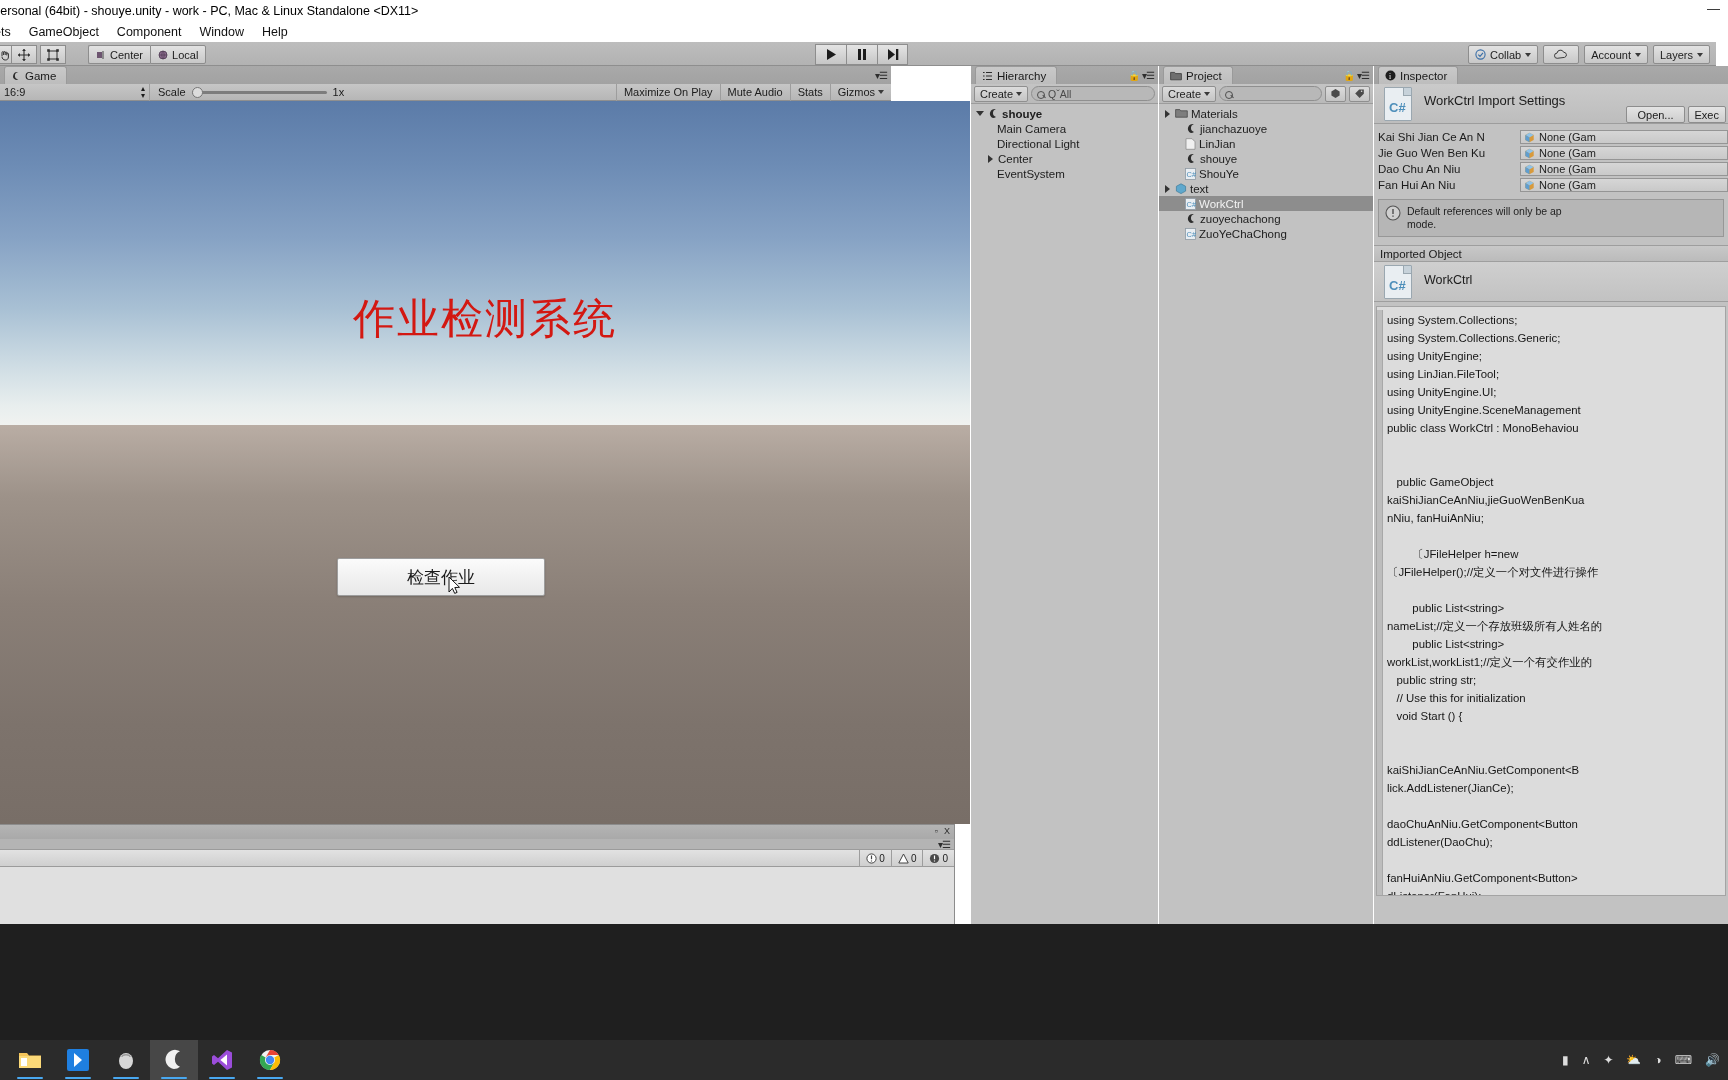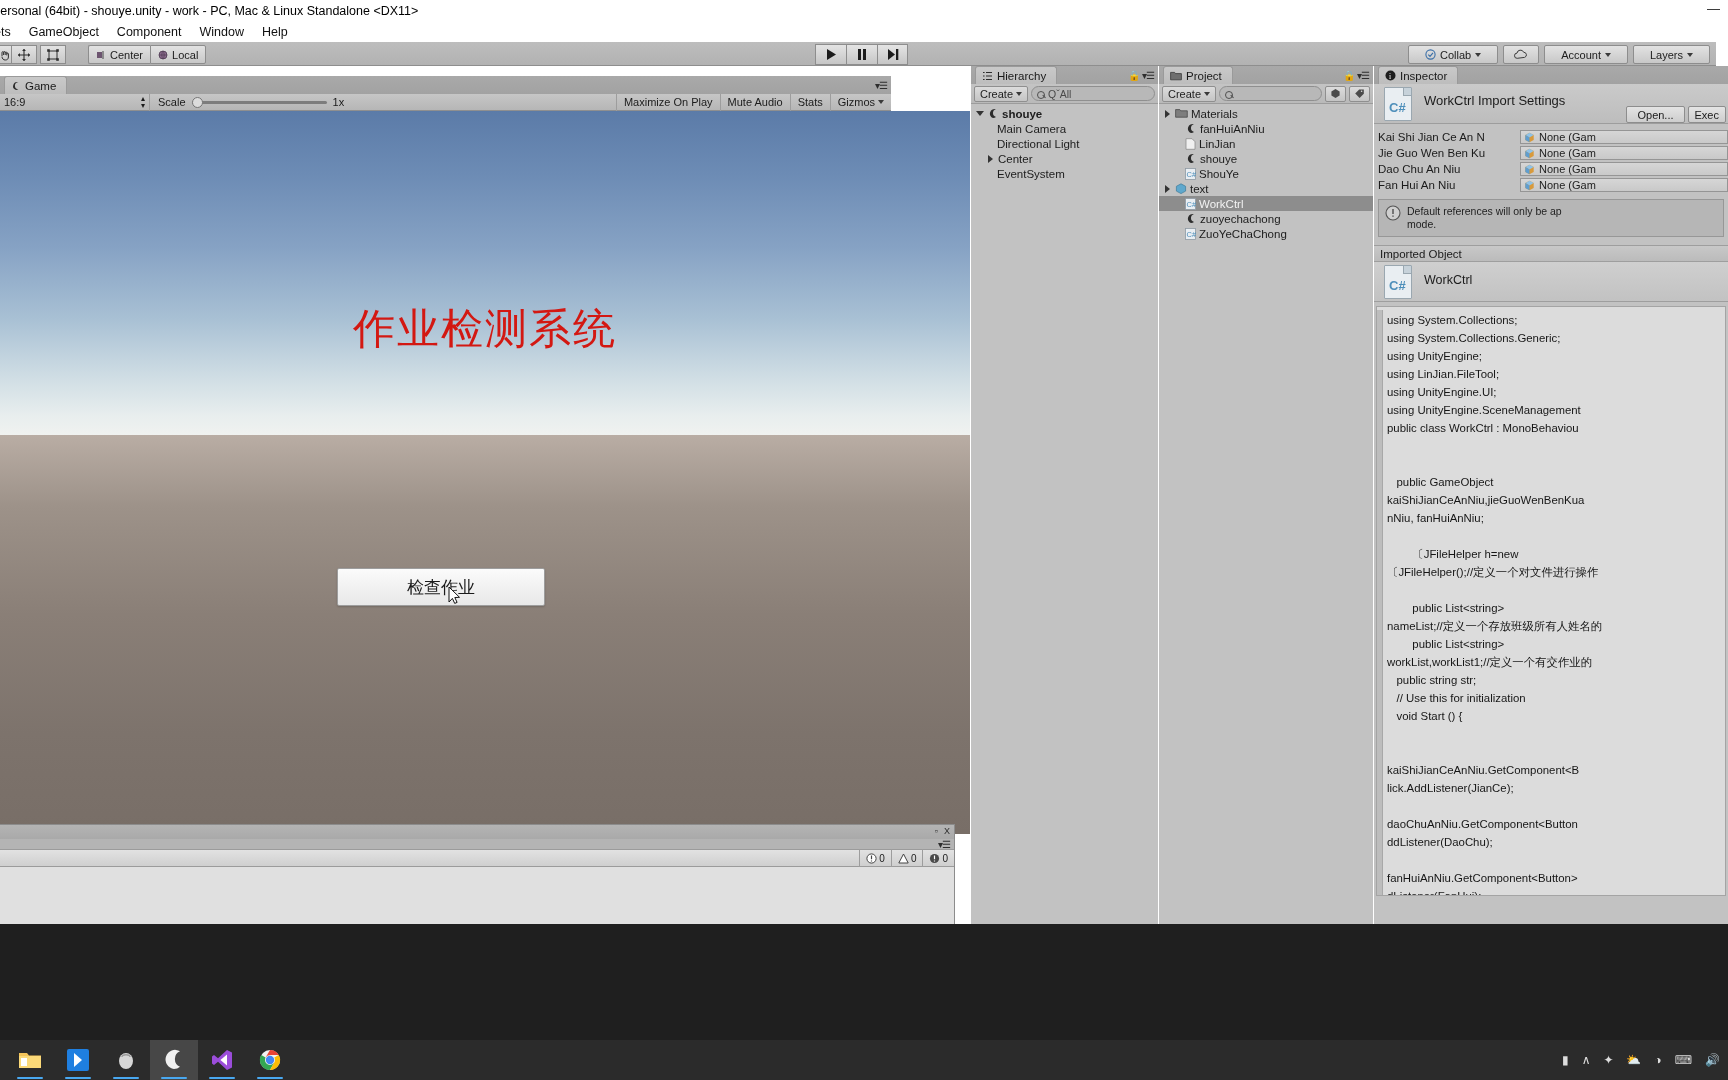--- a/index.html
+++ b/index.html
@@ -61,21 +61,21 @@
     background: linear-gradient(to bottom,#e4e4e4,#c6c6c6);
     border: 1px solid #8d8d8d; border-right: none;
     display: flex; align-items: center; justify-content: center;
   }
   .play-group div:last-child { border-right: 1px solid #8d8d8d; }
 
   .tb-right { position: absolute; right: 6px; top: 3px; display: flex; gap: 5px; align-items:center; }
   .tbr {
     height: 19px; background: linear-gradient(to bottom,#e2e2e2,#c8c8c8);
     border: 1px solid #8d8d8d; border-radius: 2px;
-    display: flex; align-items: center; padding: 0 16px; gap: 4px;
+    display: flex; align-items: center; padding: 0 6px; gap: 4px;
     font-size: 11px; color: #1d1d1d; white-space: nowrap;
   }
   .caret { width:0;height:0;border-left:3px solid transparent;border-right:3px solid transparent;border-top:4px solid #3a3a3a; }
 
   
   .panel { position: absolute; background: #c2c2c2; }
   .panel-tabrow {
     height: 18px; background: linear-gradient(to bottom,#a9a9a9,#a2a2a2);
     position: relative;
   }
@@ -108,21 +108,21 @@
   .search-pill::before {
     content: ""; position: absolute; left: 5px; top: 3.5px;
     width: 6px; height: 6px; border: 1.3px solid #4f4f4f; border-radius: 50%;
   }
   .search-pill::after {
     content:""; position:absolute; left:10px; top:9px; width:4px; height:1.3px;
     background:#4f4f4f; transform: rotate(45deg);
   }
 
   
-  #game-panel { left: 0; top: 66px; width: 891px; height: 758px; margin-top: 10px; }
+  #game-panel { left: 0; top: 66px; width: 891px; height: 758px; }
   .game-toolbar {
     height: 17px; background: linear-gradient(to bottom,#c6c6c6,#b6b6b6);
     border-bottom: 1px solid #8f8f8f;
     display: flex; align-items: center; font-size: 11px; color: #1b1b1b;
   }
   .aspect-dd {
     width: 150px; height: 17px; display: flex; align-items: center;
     padding-left: 4px; justify-content: space-between; padding-right: 4px;
     border-right: 1px solid #9d9d9d;
   }
@@ -554,21 +554,21 @@
         <svg width="13" height="11" viewBox="0 0 13 11" style="flex:none">
             <path d="M.6 1.6h4.2l1 1.2h6.5v6.4H.6z" fill="#7d7d7d" stroke="#4a4a4a" stroke-width="0.8"></path>
           </svg>
         <span>Materials</span>
       </div>
       <div class="tree-row" style="padding-left:14px;">
         <span class="tw"></span>
         <svg width="12" height="11" viewBox="0 0 12 11" style="flex:none">
             <path d="M9 1.3A4.5 4.5 0 106 10a4.4 4.4 0 003-1.1 3.9 3.9 0 010-7.6z" fill="#2d2d2d"></path>
           </svg>
-        <span>fanHuiAnNiu</span>
+        <span>jianchazuoye</span>
       </div>
       <div class="tree-row" style="padding-left:14px;">
         <span class="tw"></span>
         <svg width="11" height="12" viewBox="0 0 11 12" style="flex:none">
             <path d="M1 .7h6l3 3v7.6H1z" fill="#f0f0f0" stroke="#8e8e8e" stroke-width="0.8"></path>
           </svg>
         <span>LinJian</span>
       </div>
       <div class="tree-row" style="padding-left:14px;">
         <span class="tw"></span>

